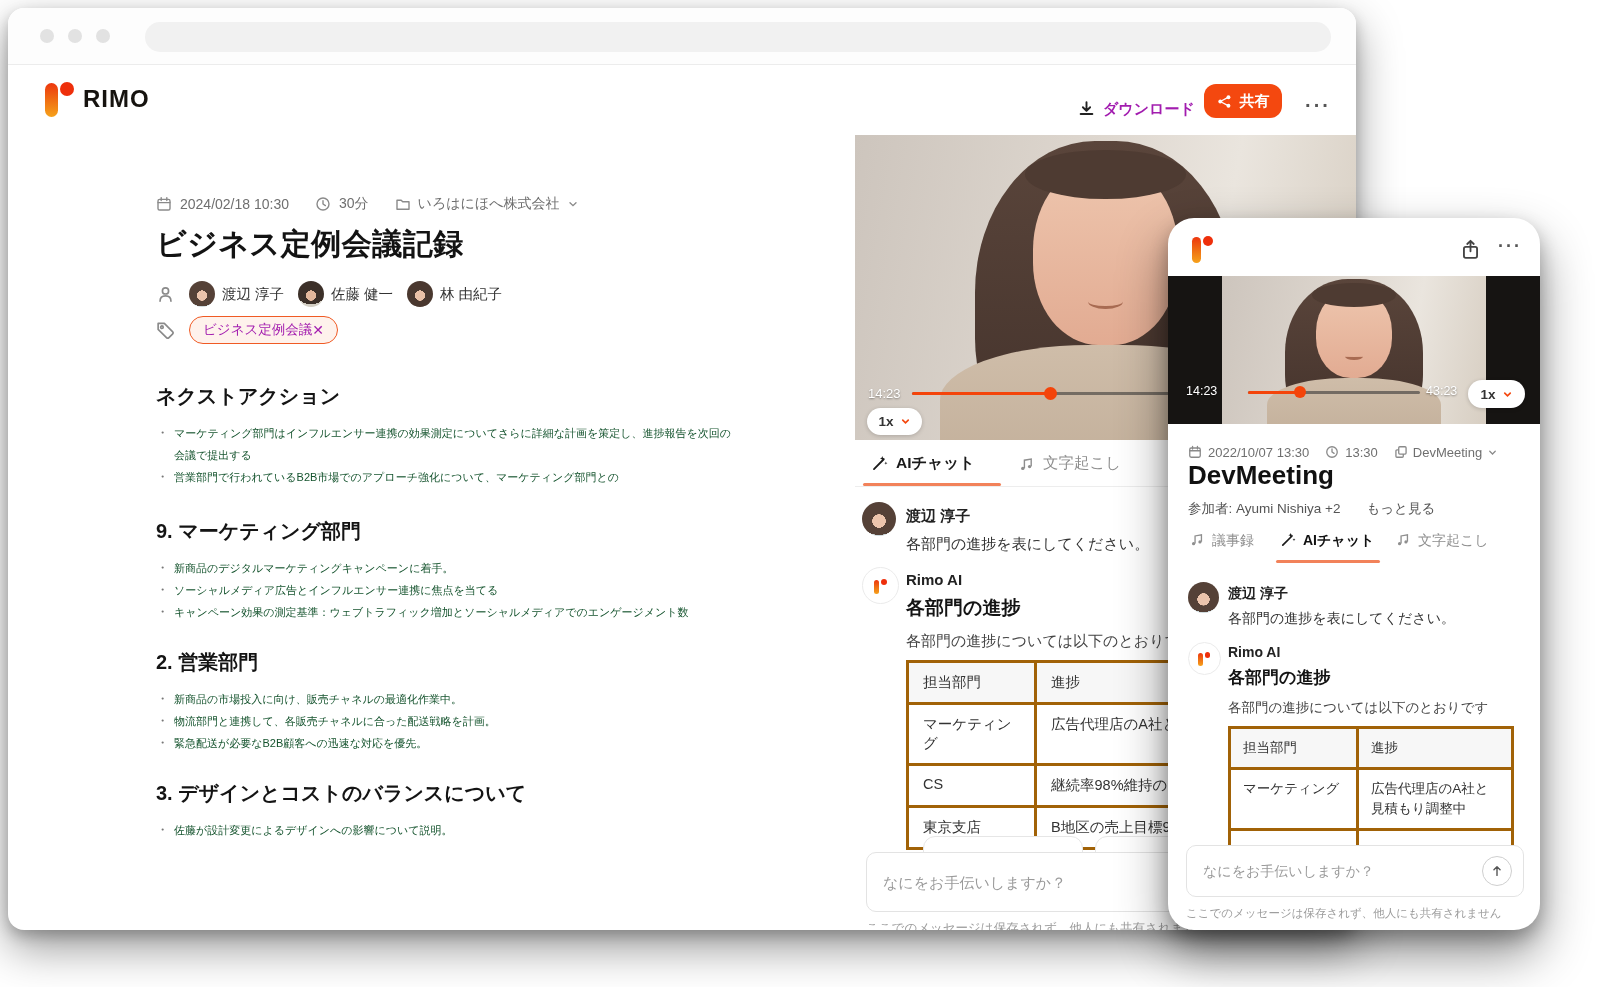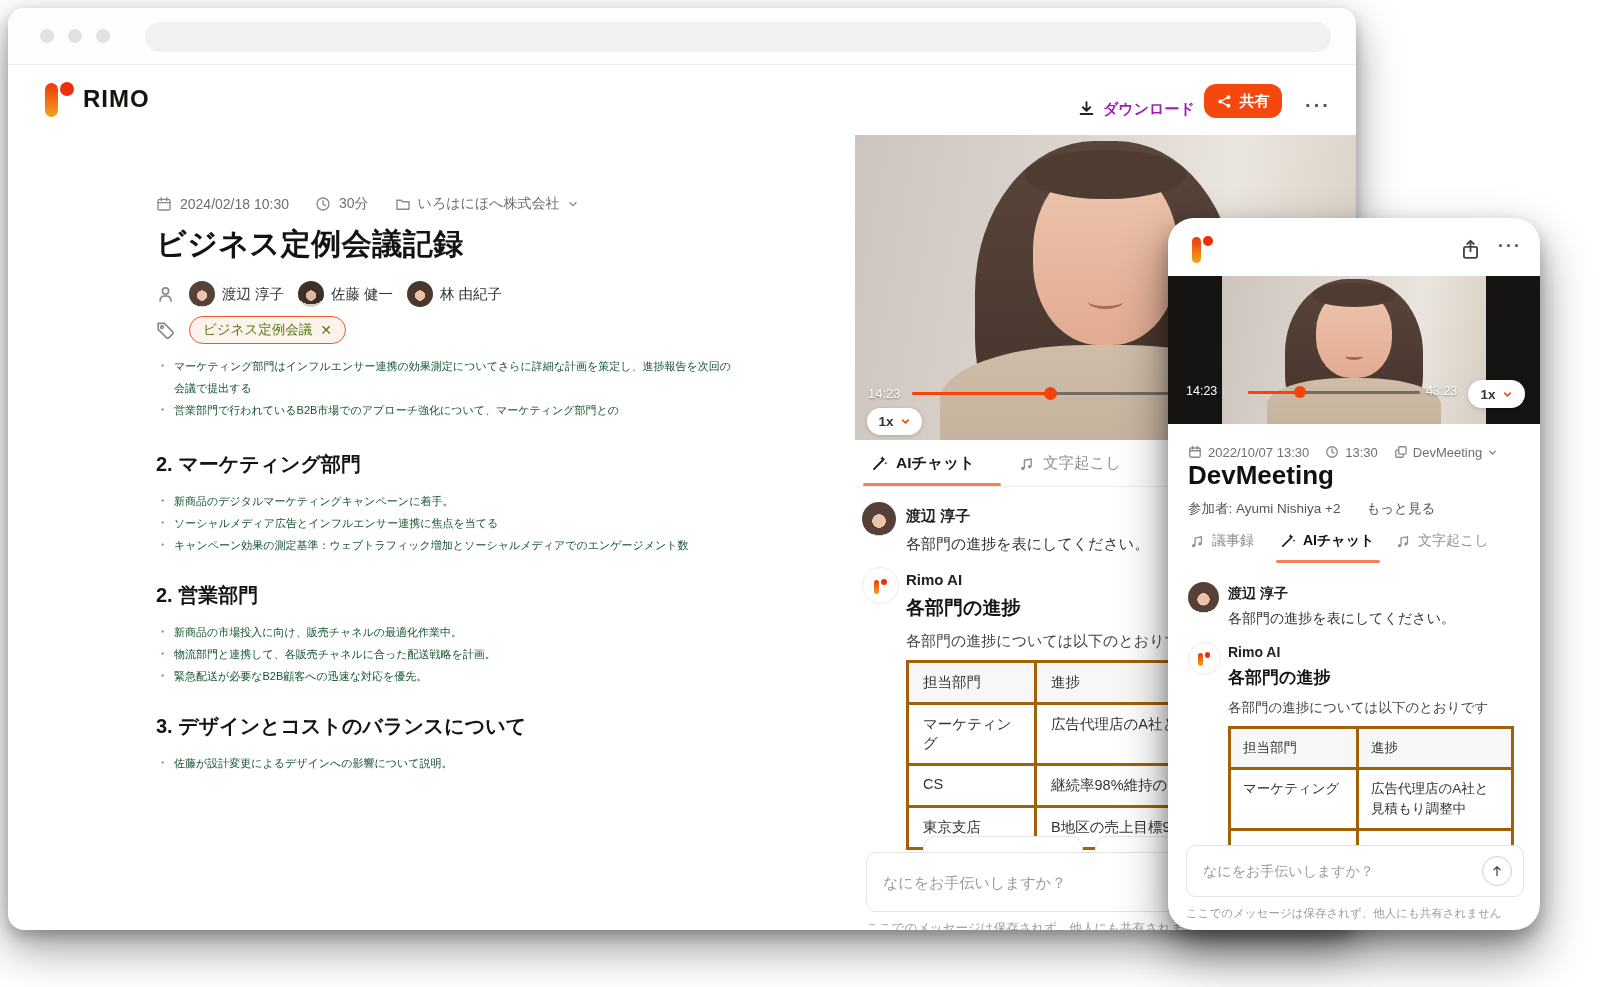--- a/index.html
+++ b/index.html
@@ -44,22 +44,22 @@
       linear-gradient(160deg,#dfe7e9,#c9d6da); }
   .avatar.av-b { background:
       radial-gradient(circle at 50% 56%, #e3b79b 0 26%, transparent 27%),
       radial-gradient(ellipse 58% 50% at 50% 40%, #3c3029 0 99%, transparent 100%),
       linear-gradient(160deg,#e6e2da,#cfcabf); }
   .avatar.av-c { background:
       radial-gradient(circle at 50% 56%, #eac0a6 0 26%, transparent 27%),
       radial-gradient(ellipse 62% 56% at 50% 44%, #4a382f 0 99%, transparent 100%),
       linear-gradient(160deg,#efe4d6,#dccfbe); }
   .tagrow { display:flex; align-items:center; gap:14px; margin-top:10px; height:26px; }
-  .tagpill { display:flex; align-items:center; gap:8px; border:1.5px solid #F05A24; background:#FEF2EC;
-             color:#4d7c0f; font-size:13.5px; border-radius:16px; padding:4px 13px; cursor:pointer; }
+  .tagpill { display:flex; align-items:center; gap:0; border:1.5px solid #F05A24; background:#FEF2EC;
+             color:#a21caf; font-size:13.5px; border-radius:16px; padding:4px 13px; cursor:pointer; }
   .tagpill .x { font-weight:800; font-size:14px; }
   .sechead { font-size:20px; font-weight:800; color:#141414; }
   .bullets { list-style:none; margin-top:12px; }
   .bullets li { position:relative; padding-left:18px; font-size:11px; line-height:22px; color:#14532d; }
   .bullets li::before { content:"・"; position:absolute; left:0; top:0; color:#777; font-size:13px; line-height:22px; }
 
   
   .video-d { position:absolute; left:847px; top:127px; width:501px; height:305px; overflow:hidden; background:#d8d0c7; cursor:pointer; }
   .photo { position:absolute; inset:0; }
   .ph-bg   { position:absolute; inset:0; background:linear-gradient(100deg,#cdc5bd 0%,#ded7cf 45%,#eae5de 70%,#d7cec2 100%); }
@@ -103,21 +103,21 @@
                 font-size:15px; color:#333; padding:0 16px; font-family:inherit; outline:none; }
   .chat-input::placeholder { color:#9a9a9a; }
   .privacy { font-size:12.5px; color:#9c9c9c; }
 
   
   .phone { position:absolute; left:1168px; top:218px; width:372px; height:712px; background:#fff;
            border-radius:26px; overflow:hidden; z-index:50;
            box-shadow:0 24px 50px rgba(0,0,0,.45), 0 8px 18px rgba(0,0,0,.25); }
   .p-video { position:absolute; left:0; top:58px; width:372px; height:148px; background:#161412; overflow:hidden; cursor:pointer; }
   .p-photo { position:absolute; left:54px; top:0; width:264px; height:148px; overflow:hidden; }
-  .m-tab { position:absolute; display:flex; align-items:center; gap:7px; font-size:14px; cursor:pointer; }
+  .m-tab { position:absolute; display:flex; gap:7px; font-size:14px; cursor:pointer; }
   .send-circle { position:absolute; width:30px; height:30px; border-radius:50%; border:1px solid #cfcfcf;
                  display:flex; align-items:center; justify-content:center; background:#fff; cursor:pointer; color:#555; }
 
   .icon { display:inline-flex; flex:0 0 auto; }
   svg { display:block; }
 </style>
 </head>
 <body>
 
 <div id="canvas">
@@ -230,26 +230,27 @@
             <path d="M1.8 2h5.2l6.9 6.9a1.5 1.5 0 0 1 0 2.1l-3 3a1.5 1.5 0 0 1-2.1 0L1.8 7.1z"></path>
               <circle cx="5" cy="5.2" r="1.1"></circle>
           </svg>
         </span>
         <span class="tagpill">
           <span>ビジネス定例会議</span>
           <span class="x">✕</span>
         </span>
       </div>
 
+      <h2 class="sechead" style="margin-top:40px">ネクストアクション</h2>
       <ul class="bullets">
         <li>マーケティング部門はインフルエンサー連携の効果測定についてさらに詳細な計画を策定し、進捗報告を次回の会議で提出する</li>
         <li>営業部門で行われているB2B市場でのアプローチ強化について、マーケティング部門との</li>
       </ul>
 
-      <h2 class="sechead" style="margin-top:30px">2. マーケティング部門</h2>
+      <h2 class="sechead" style="margin-top:30px">9. マーケティング部門</h2>
       <ul class="bullets">
         <li>新商品のデジタルマーケティングキャンペーンに着手。</li>
         <li>ソーシャルメディア広告とインフルエンサー連携に焦点を当てる</li>
         <li>キャンペーン効果の測定基準：ウェブトラフィック増加とソーシャルメディアでのエンゲージメント数</li>
       </ul>
 
       <h2 class="sechead" style="margin-top:26px">2. 営業部門</h2>
       <ul class="bullets">
         <li>新商品の市場投入に向け、販売チャネルの最適化作業中。</li>
         <li>物流部門と連携して、各販売チャネルに合った配送戦略を計画。</li>

